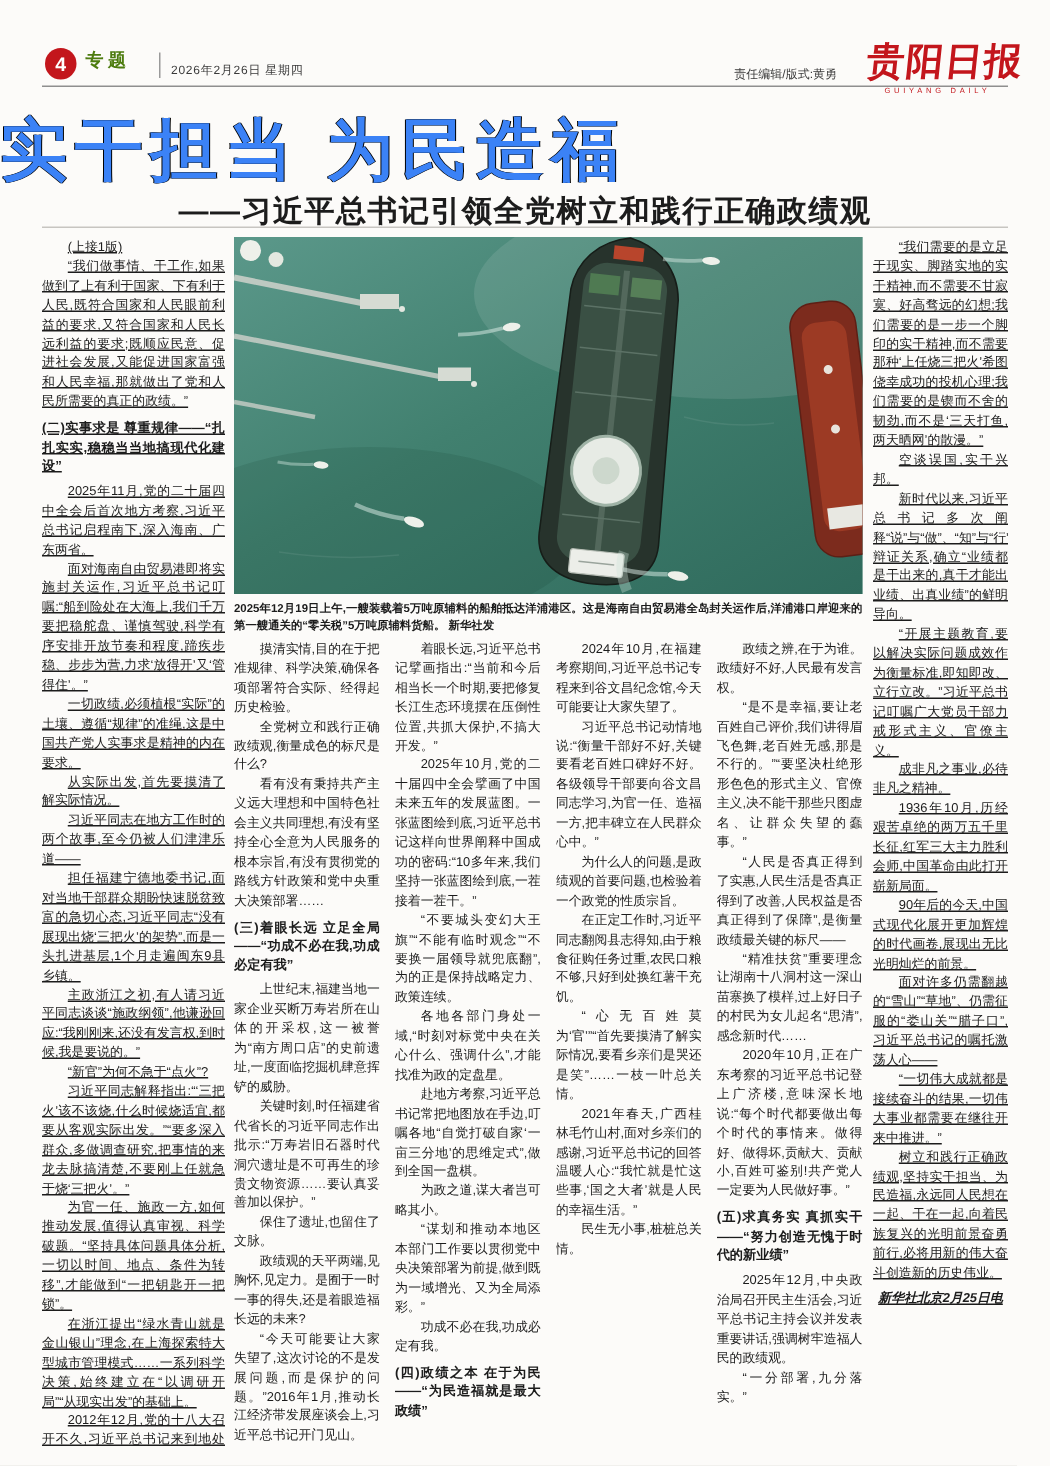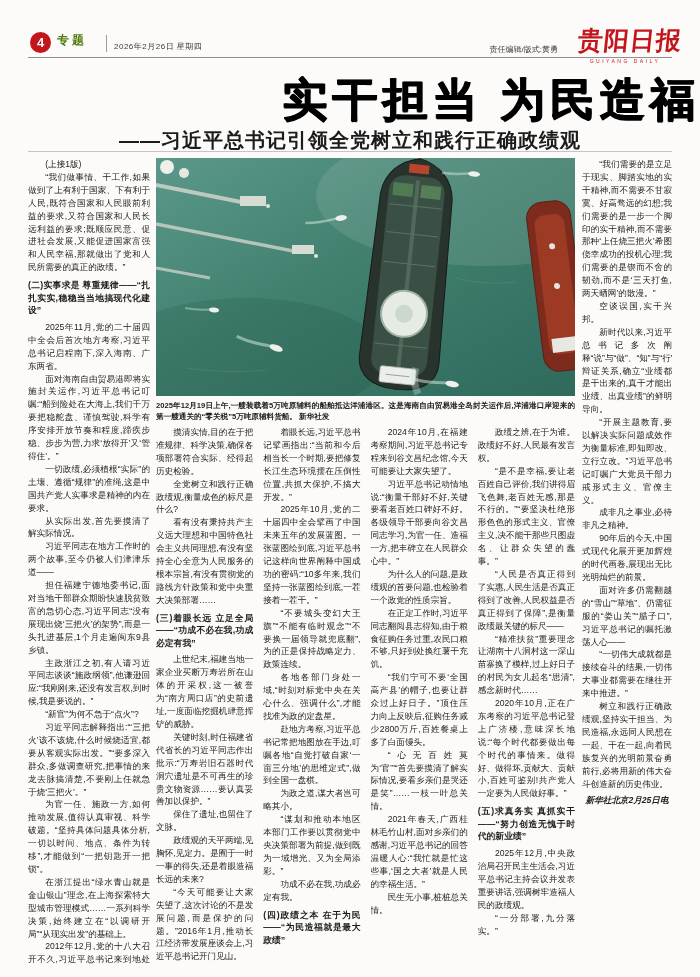--- a/index.html
+++ b/index.html
@@ -11,27 +11,27 @@
       background:#c3161c;color:#fff;font-weight:bold;font-size:13px;line-height:21px;text-align:center;}
   .section-label{position:absolute;left:57px;top:32px;font-size:12px;font-weight:bold;color:#4d7c0f;letter-spacing:3px;}
   .hdr-divider{position:absolute;left:106px;top:35px;height:17px;border-left:1px solid #9a9a9a;}
   .date-text{position:absolute;left:114px;top:41px;font-size:8px;color:#3a3a3a;letter-spacing:.5px;}
   .editor-text{position:absolute;right:142px;top:44px;font-size:8px;color:#3a3a3a;}
   .masthead{position:absolute;right:28px;top:24px;width:94px;text-align:center;color:#c3161c;}
   .masthead-cn{font-family:"Liberation Serif","DejaVu Serif",serif;font-size:25px;font-weight:bold;
       transform:skewX(-6deg);letter-spacing:1px;white-space:nowrap;}
   .masthead-en{font-size:5px;letter-spacing:2.5px;color:#c3161c;margin-top:1px;}
   
-  .headline{position:absolute;left:0;top:70px;width:100%;text-align:right;font-size:45px;font-weight:bold;
-      letter-spacing:5px;color:#000000;text-shadow:.7px 0 0 #000,-.7px 0 0 #000,0 .5px 0 #000;}
+  .headline{position:absolute;left:0;top:70px;width:100%;text-align:left;font-size:45px;font-weight:bold;
+      letter-spacing:5px;color:#3b82f6;text-shadow:.7px 0 0 #000,-.7px 0 0 #000,0 .5px 0 #000;}
   .subheadline{position:absolute;left:0;top:127px;width:100%;text-align:center;font-size:20px;font-weight:bold;letter-spacing:1px;}
   .head-rule{position:absolute;left:28px;width:644px;top:151px;border-top:1px solid #c7c5c1;}
   
   .col,.mid-col{font-size:8.6px;line-height:12.9px;text-align:justify;overflow:hidden;}
-  .col{position:absolute;top:158px;height:810px;}
+  .col{position:absolute;top:158px;height:810px;text-decoration:underline;}
   .col-left{left:28px;width:122px;}
   .col-right{left:582px;width:90px;}
   .photo-wrap{position:absolute;left:156px;top:158px;width:419px;height:238px;background:#3f7d6f;}
   .photo-wrap svg{display:block;}
   .caption{position:absolute;left:156px;top:401px;width:419px;font-size:7.6px;line-height:10.5px;font-weight:bold;text-align:justify;}
   .mid-cols{position:absolute;left:156px;top:426px;width:419px;height:542px;display:flex;gap:10px;}
   .mid-col{flex:1;}
   .para{margin:0;text-indent:2em;}
   .sec-head{margin:5px 0 4px 0;font-weight:bold;font-size:8.8px;line-height:12.6px;text-align:justify;}
   .dateline{margin:4px 0 4px 0;text-align:center;font-weight:bold;font-style:italic;}
@@ -175,21 +175,20 @@
         <p class="para">为政之道,谋大者岂可略其小。</p>
         <p class="para">“谋划和推动本地区本部门工作要以贯彻党中央决策部署为前提,做到既为一域增光、又为全局添彩。”</p>
         <p class="para">功成不必在我,功成必定有我。</p>
         <p class="sec-head">(四)政绩之本 在于为民——“为民造福就是最大政绩”</p>
       </div>
     <div class="mid-col">
         <p class="para">2024年10月,在福建考察期间,习近平总书记专程来到谷文昌纪念馆,今天可能要让大家失望了。</p>
         <p class="para">习近平总书记动情地说:“衡量干部好不好,关键要看老百姓口碑好不好。各级领导干部要向谷文昌同志学习,为官一任、造福一方,把丰碑立在人民群众心中。”</p>
         <p class="para">为什么人的问题,是政绩观的首要问题,也检验着一个政党的性质宗旨。</p>
         <p class="para">在正定工作时,习近平同志翻阅县志得知,由于粮食征购任务过重,农民口粮不够,只好到处换红薯干充饥。</p>
-        <p class="para">“我们宁可不要‘全国高产县’的帽子,也要让群众过上好日子。”顶住压力向上反映后,征购任务减少2800万斤,百姓餐桌上多了白面馒头。</p>
         <p class="para">“心无百姓莫为‘官’”“首先要摸清了解实际情况,要看乡亲们是哭还是笑”……一枝一叶总关情。</p>
         <p class="para">2021年春天,广西桂林毛竹山村,面对乡亲们的感谢,习近平总书记的回答温暖人心:“我忙就是忙这些事,‘国之大者’就是人民的幸福生活。”</p>
         <p class="para">民生无小事,桩桩总关情。</p>
       </div>
     <div class="mid-col">
         <p class="para">政绩之辨,在于为谁。政绩好不好,人民最有发言权。</p>
         <p class="para">“是不是幸福,要让老百姓自己评价,我们讲得眉飞色舞,老百姓无感,那是不行的。”“要坚决杜绝形形色色的形式主义、官僚主义,决不能干那些只图虚名、让群众失望的蠢事。”</p>
         <p class="para">“人民是否真正得到了实惠,人民生活是否真正得到了改善,人民权益是否真正得到了保障”,是衡量政绩最关键的标尺——</p>
         <p class="para">“精准扶贫”重要理念让湖南十八洞村这一深山苗寨换了模样,过上好日子的村民为女儿起名“思清”,感念新时代……</p>
         <p class="para">2020年10月,正在广东考察的习近平总书记登上广济楼,意味深长地说:“每个时代都要做出每个时代的事情来。做得好、做得坏,贡献大、贡献小,百姓可鉴别!共产党人一定要为人民做好事。”</p>
@@ -198,20 +197,21 @@
         <p class="para">“一分部署,九分落实。”</p>
       </div>
   </div>
 
   <div class="col col-right">
       <p class="para">“我们需要的是立足于现实、脚踏实地的实干精神,而不需要不甘寂寞、好高骛远的幻想;我们需要的是一步一个脚印的实干精神,而不需要那种‘上任烧三把火’希图侥幸成功的投机心理;我们需要的是锲而不舍的韧劲,而不是‘三天打鱼,两天晒网’的散漫。”</p>
       <p class="para">空谈误国,实干兴邦。</p>
       <p class="para">新时代以来,习近平总书记多次阐释“说”与“做”、“知”与“行”的辩证关系,确立“业绩都是干出来的,真干才能出业绩、出真业绩”的鲜明导向。</p>
       <p class="para">“开展主题教育,要以解决实际问题成效作为衡量标准,即知即改、立行立改。”习近平总书记叮嘱广大党员干部力戒形式主义、官僚主义。</p>
       <p class="para">成非凡之事业,必待非凡之精神。</p>
+      <p class="para">1936年10月,历经艰苦卓绝的两万五千里长征,红军三大主力胜利会师,中国革命由此打开崭新局面。</p>
       <p class="para">90年后的今天,中国式现代化展开更加辉煌的时代画卷,展现出无比光明灿烂的前景。</p>
       <p class="para">面对许多仍需翻越的“雪山”“草地”、仍需征服的“娄山关”“腊子口”,习近平总书记的嘱托激荡人心——</p>
       <p class="para">“一切伟大成就都是接续奋斗的结果,一切伟大事业都需要在继往开来中推进。”</p>
       <p class="para">树立和践行正确政绩观,坚持实干担当、为民造福,永远同人民想在一起、干在一起,向着民族复兴的光明前景奋勇前行,必将用新的伟大奋斗创造新的历史伟业。</p>
       <p class="dateline">新华社北京2月25日电</p>
     </div>
 
 </div>
 
 </body></html>

